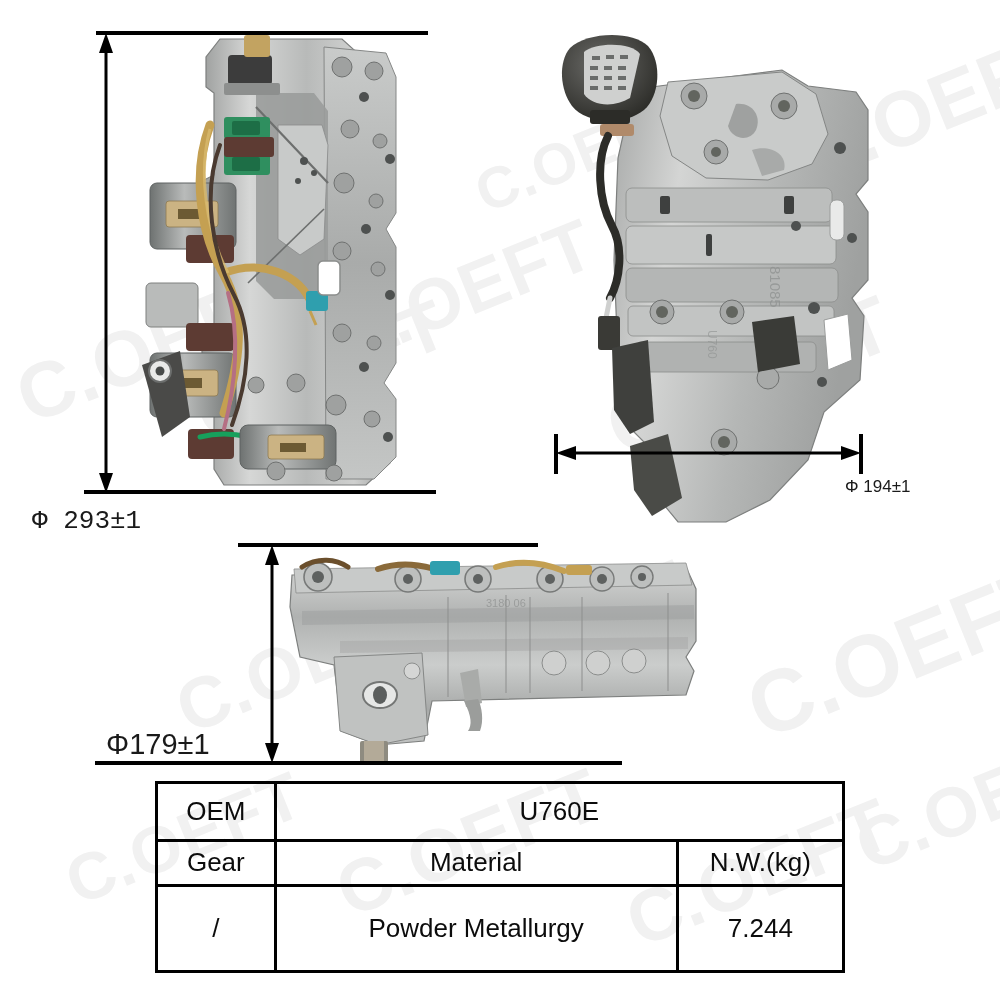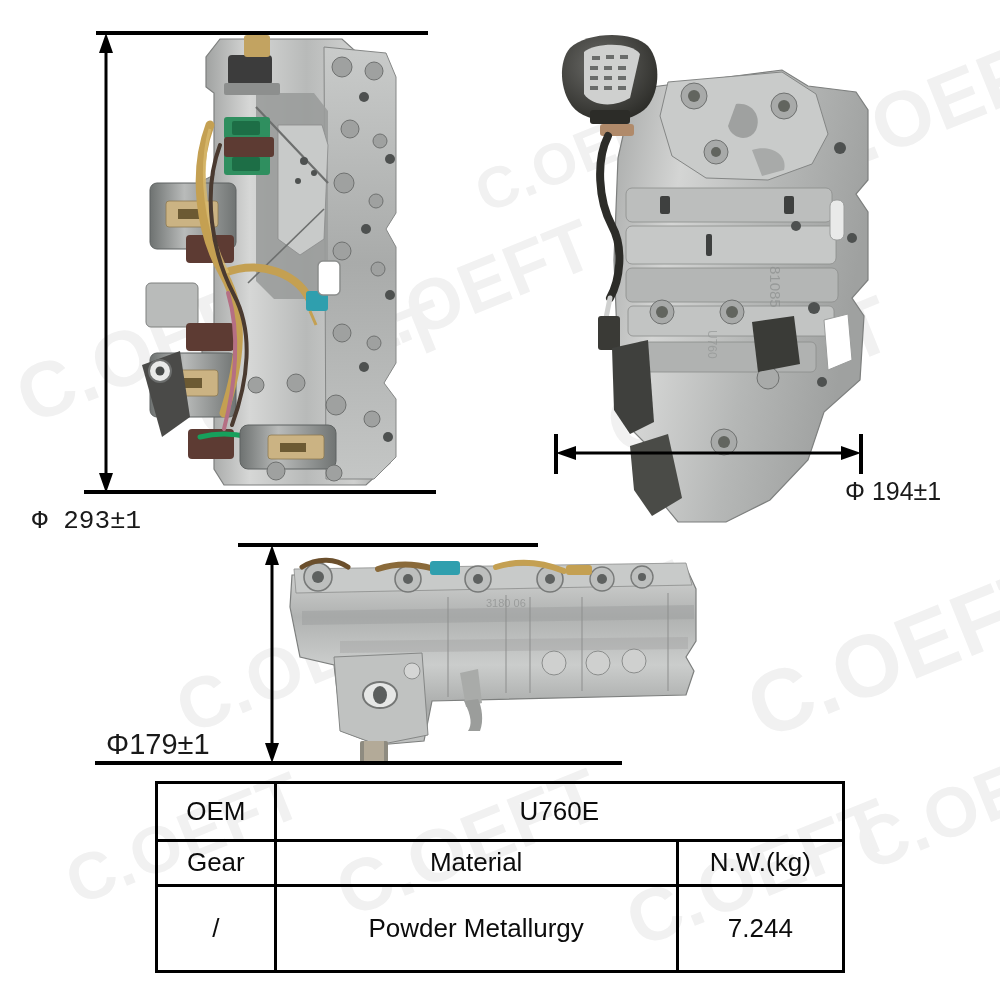--- a/index.html
+++ b/index.html
@@ -362,21 +362,21 @@
   </svg>
   <div class="dim-label" style="left:32px; top:506px; font-size:26px;font-family:Liberation Mono, monospace;">Φ 293±1</div>
 
   <div class="dim-line" style="left:554px; top:434px; width:4px; height:40px;"></div>
   <div class="dim-line" style="left:859px; top:434px; width:4px; height:40px;"></div>
   <svg class="arrow" style="left:556px; top:443px; width:305px; height:20px;" viewBox="0 0 305 20">
     <line x1="6" y1="10" x2="299" y2="10" stroke="#000" stroke-width="3"></line>
     <polygon points="0,10 20,3 20,17" fill="#000"></polygon>
     <polygon points="305,10 285,3 285,17" fill="#000"></polygon>
   </svg>
-  <div class="dim-label" style="left:845px; top:477px; font-size:25px;">Φ 194±1</div>
+  <div class="dim-label" style="left:845px; top:477px; font-size:17px;">Φ 194±1</div>
 
   <div class="dim-line" style="left:238px; top:543px; width:300px; height:4px;"></div>
   <div class="dim-line" style="left:95px; top:761px; width:527px; height:4px;"></div>
   <svg class="arrow" style="left:262px; top:545px; width:20px; height:218px;" viewBox="0 0 20 218">
     <line x1="10" y1="6" x2="10" y2="212" stroke="#000" stroke-width="3"></line>
     <polygon points="10,0 3,20 17,20" fill="#000"></polygon>
     <polygon points="10,218 3,198 17,198" fill="#000"></polygon>
   </svg>
   <div class="dim-label" style="left:106px; top:728px; font-size:29px;">Φ179±1</div>
 

